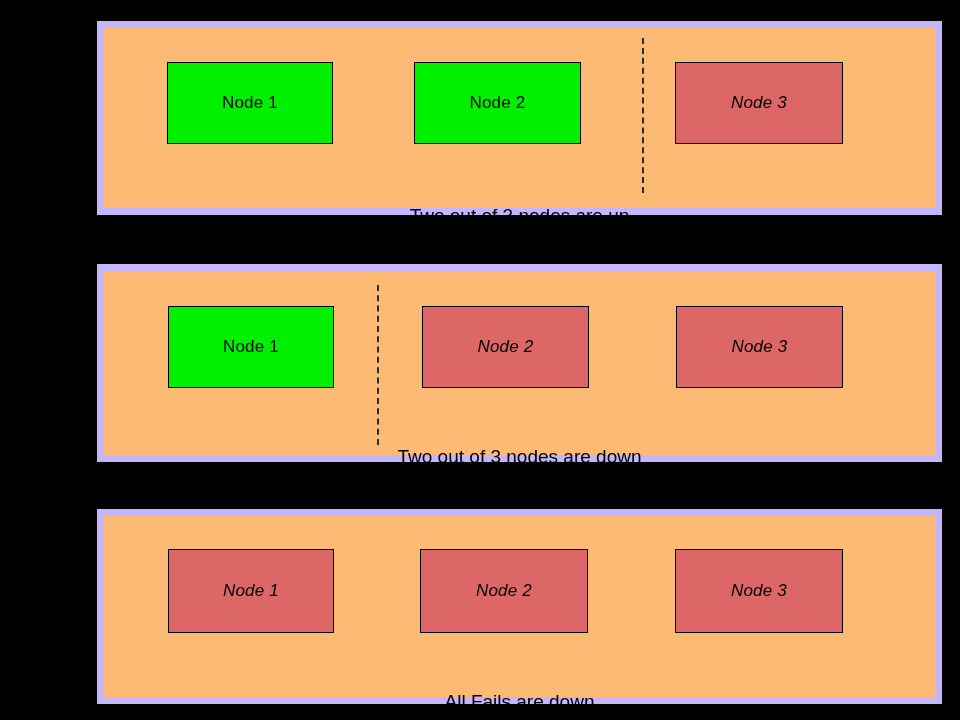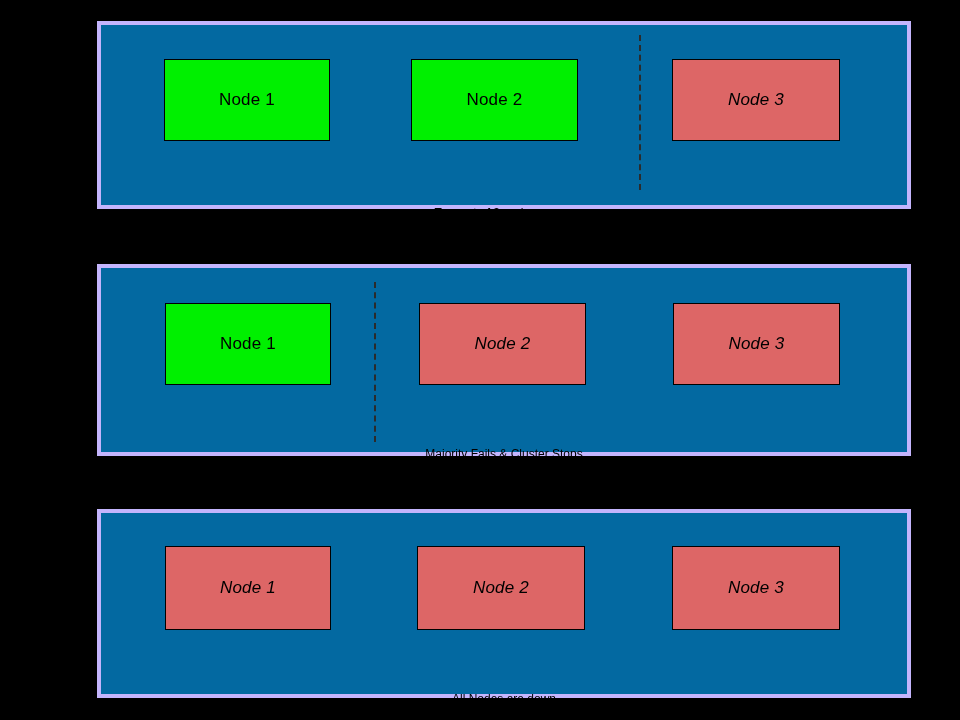--- a/index.html
+++ b/index.html
@@ -13,22 +13,23 @@
     height: 720px;
     background: #000;
     font-family: "Liberation Sans", sans-serif;
     color: #000;
     overflow: hidden;
   }
   .panel {
     position: absolute;
     left: 97px;
     width: 806px;
-    background: #0369a1;
-    border: 4px solid #c4b5fd;
+    background: #fdba74;
+    border: 7px solid #c4b5fd;
+    padding-left: 25px;
   }
   .p1 { top: 21px;  height: 180px; }
   .p2 { top: 264px; height: 184px; }
   .p3 { top: 509px; height: 181px; }
 
   .node {
     position: absolute;
     width: 164px;
     height: 80px;
     border: 1px solid #000;
@@ -60,21 +61,21 @@
     border-left: 2px dashed #2b2b2b;
   }
   .p1 .divider { left: 538px; top: 10px;  height: 155px; }
   .p2 .divider { left: 273px; top: 14px;  height: 160px; }
 
   .caption {
     position: absolute;
     left: 0;
     width: 100%;
     text-align: center;
-    font-size: 12px;
+    font-size: 19px;
     line-height: 22px;
     white-space: pre;
   }
   .p1 .caption { top: 133px; }
   .p2 .caption { top: 131px; }
   .p3 .caption { top: 131px; }
 </style>
 </head>
 <body>
 
@@ -102,33 +103,34 @@
       <span>Node 1</span>
     </div>
     <div class="node down n2">
       <span>Node 2</span>
     </div>
     <div class="node down n3">
       <span>Node 3</span>
     </div>
     <div class="divider"></div>
     <div class="caption">
+      <div>Two out of 3 nodes are down</div>
       <div>Majority Fails &amp; Cluster Stops</div>
     </div>
   </section>
 
   <section class="panel p3">
     <div class="node down n1">
       <span>Node 1</span>
     </div>
     <div class="node down n2">
       <span>Node 2</span>
     </div>
     <div class="node down n3">
       <span>Node 3</span>
     </div>
     <div class="caption">
-      <div>All Nodes are down</div>
+      <div>All Fails are down</div>
       
     </div>
   </section>
 
 </div>
 
 </body></html>

